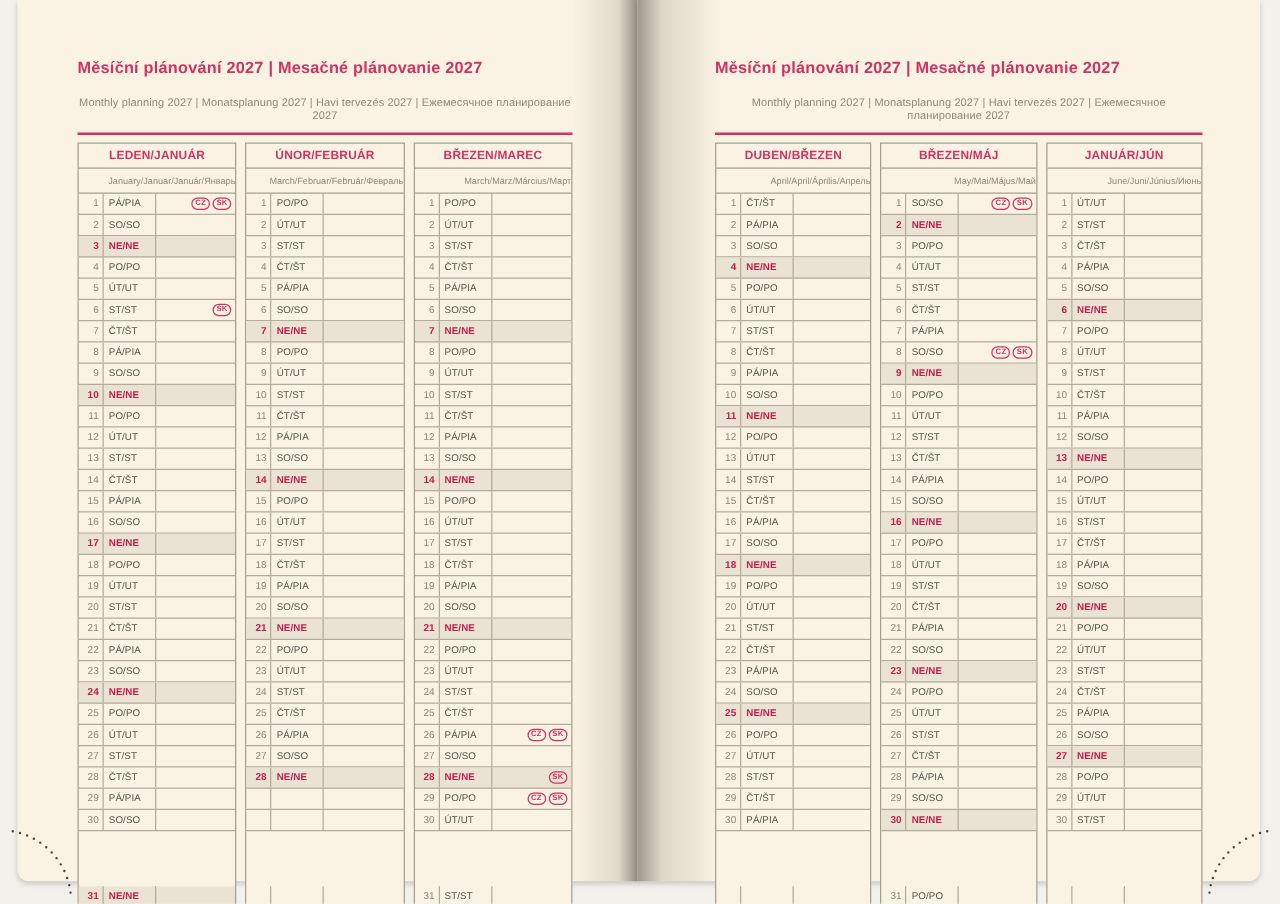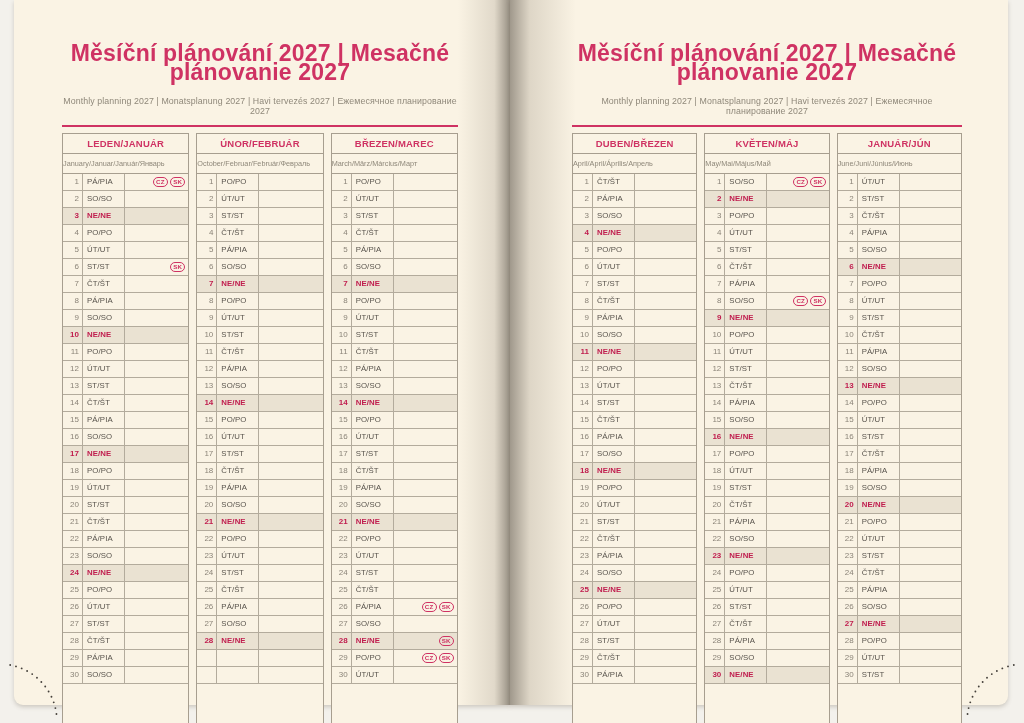--- a/index.html
+++ b/index.html
@@ -19,27 +19,27 @@
   .page{position:absolute;top:0;bottom:18px;background:var(--page);box-shadow:0 2px 4px rgba(90,80,65,.25);}
   .page.left{left:14px;width:496px;border-radius:0 0 0 9px;}
   .page.right{left:510px;width:498px;border-radius:0 0 9px 0;}
   .page.left::after{content:"";position:absolute;top:0;bottom:0;right:0;width:52px;pointer-events:none;
     background:linear-gradient(to right,rgba(110,98,82,0) 0%,rgba(110,98,82,.18) 70%,rgba(70,62,52,.55) 100%);}
   .page.right::after{content:"";position:absolute;top:0;bottom:0;left:0;width:66px;pointer-events:none;
     background:linear-gradient(to right,rgba(70,62,52,.5) 0%,rgba(110,98,82,.2) 30%,rgba(110,98,82,0) 100%);}
   .page-inner{position:relative;padding-top:44px;height:100%;}
   .page.left .page-inner{padding-left:48px;padding-right:52px;}
   .page.right .page-inner{padding-left:62px;padding-right:46px;}
-  .page-title{text-align:center;color:var(--accent);font-size:23px;font-weight:700;line-height:19px;letter-spacing:.2px;}
+  .page-title{color:var(--accent);font-size:13px;font-weight:700;line-height:19px;letter-spacing:.2px;}
   .page-subtitle{text-align:center;color:var(--subtxt);font-size:8.8px;line-height:10px;margin-top:14px;letter-spacing:.1px;}
   .table-area{margin-top:9px;border-top:2px solid var(--accent);padding-top:6px;display:flex;gap:7px;}
   .month-col{flex:1;min-width:0;}
   .month-table{border:1px solid var(--tborder);background:var(--page);}
   .month-name{height:20px;line-height:19px;text-align:center;color:var(--accent);font-weight:700;font-size:9.5px;letter-spacing:.2px;border-bottom:1px solid var(--tborder);}
-  .month-subtitle{height:20px;line-height:19px;text-align:left;color:var(--subtxt);font-size:7.3px;border-bottom:1px solid var(--tborder);white-space:nowrap;overflow:hidden;}
+  .month-subtitle{height:20px;line-height:19px;text-align:right;color:var(--subtxt);font-size:7.3px;border-bottom:1px solid var(--tborder);white-space:nowrap;overflow:hidden;}
   .day-row{display:flex;height:17px;border-bottom:1px solid #b3ab9c;}
   .day-row:last-child{border-bottom:none;margin-top:44px;}
   .day-row.sunday{background:var(--sunrow);}
   .cell{height:100%;}
   .cell.num{width:20px;border-right:1px solid #b3ab9c;text-align:right;padding-right:3px;font-size:8px;line-height:16px;color:var(--numtxt);}
   .cell.day{width:42px;border-right:1px solid #b3ab9c;padding-left:4px;font-size:7.8px;line-height:16px;color:var(--daytxt);letter-spacing:.1px;white-space:nowrap;}
   .cell.notes{flex:1;display:flex;align-items:center;justify-content:flex-end;gap:2px;padding-right:3px;}
   .day-row.sunday .cell.num,.day-row.sunday .cell.day{color:var(--sunday);font-weight:700;}
   .badge{border:1px solid var(--accent);color:var(--accent);border-radius:7px;font-size:6.2px;font-weight:700;line-height:7.6px;padding:0 2.2px;letter-spacing:.2px;}
   .month-underline{height:2px;background:var(--accent);margin-top:4px;}
@@ -220,21 +220,21 @@
                 <div class="cell num">31</div>
                 <div class="cell day">NE/NE</div>
                 <div class="cell notes"></div>
               </div>
             </div>
             <div class="month-underline"></div>
           </div>
           <div class="month-col">
             <div class="month-table">
               <div class="month-name">ÚNOR/FEBRUÁR</div>
-              <div class="month-subtitle">October/Februar/Február/Февраль</div>
+              <div class="month-subtitle">March/Februar/Február/Февраль</div>
               <div class="day-row">
                 <div class="cell num">1</div>
                 <div class="cell day">PO/PO</div>
                 <div class="cell notes"></div>
               </div>
               <div class="day-row">
                 <div class="cell num">2</div>
                 <div class="cell day">ÚT/UT</div>
                 <div class="cell notes"></div>
               </div>
@@ -722,21 +722,21 @@
               <div class="day-row">
                 <div class="cell num"></div>
                 <div class="cell day"></div>
                 <div class="cell notes"></div>
               </div>
             </div>
             <div class="month-underline"></div>
           </div>
           <div class="month-col">
             <div class="month-table">
-              <div class="month-name">KVĚTEN/MÁJ</div>
+              <div class="month-name">BŘEZEN/MÁJ</div>
               <div class="month-subtitle">May/Mai/Május/Май</div>
               <div class="day-row">
                 <div class="cell num">1</div>
                 <div class="cell day">SO/SO</div>
                 <div class="cell notes">
                   <div class="badge">CZ</div>
                   <div class="badge">SK</div>
                 </div>
               </div>
               <div class="day-row sunday">

